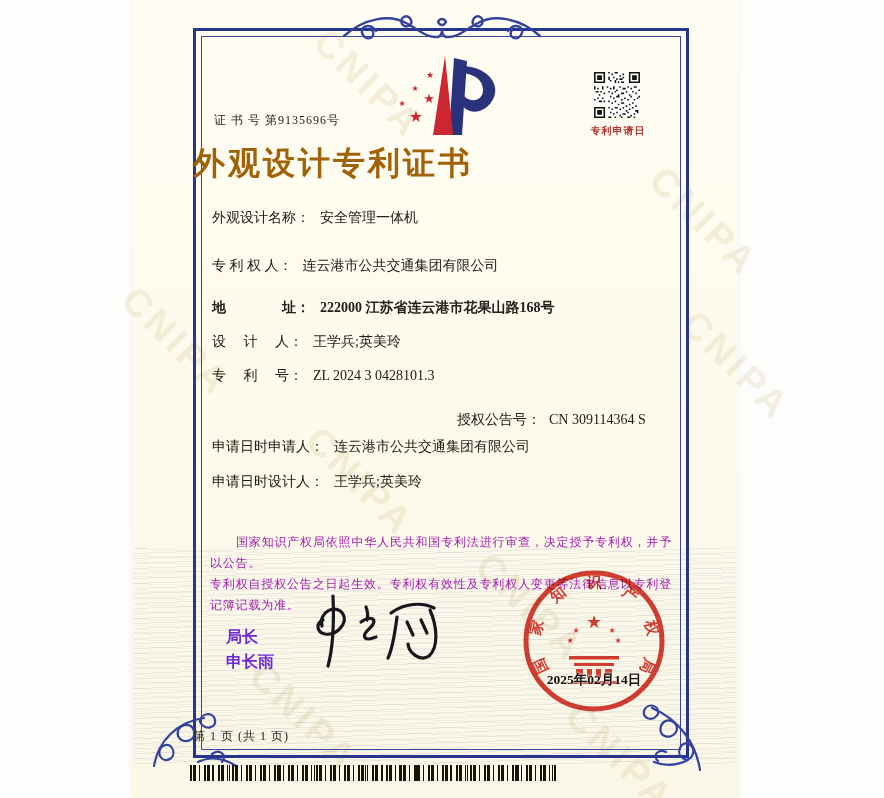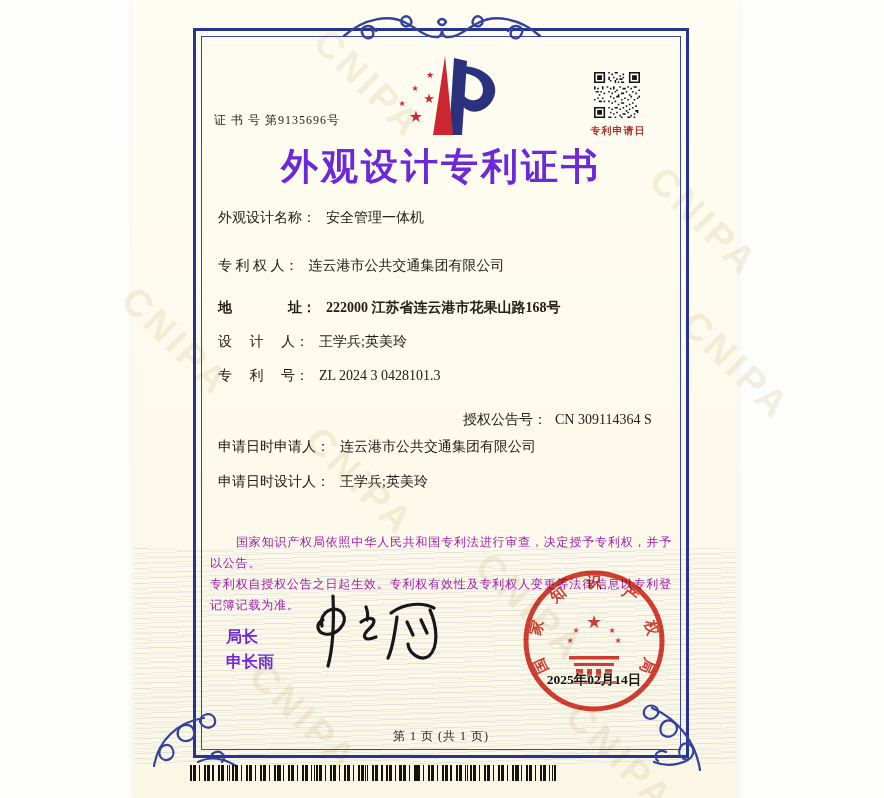--- a/index.html
+++ b/index.html
@@ -18,38 +18,38 @@
   .frame-outer { position:absolute; left:193px; top:28px; width:496px; height:730px;
                  border:3px solid #28358e; }
   .frame-inner { position:absolute; left:201px; top:36px; width:480px; height:714px;
                  border:1px solid #3a47a0; }
   .ornament { position:absolute; }
   .cert-no { position:absolute; left:214px; top:64px; font-size:12px; letter-spacing:1px; color:#1c1c1c;margin-top:48px; }
   .logo { position:absolute; left:388px; top:54px; }
   .qr { position:absolute; left:594px; top:72px; width:46px; height:46px; background:#fff; }
   .qr-caption { position:absolute; left:578px; top:124px; width:80px; text-align:center;
                 font-size:10px; letter-spacing:1px; color:#b3342c; font-weight:bold; }
-  .title { position:absolute; left:193px; top:142px; width:496px; text-align:center;
-           font-size:37px; font-weight:bold; letter-spacing:3px; color:#6d28d9; }
-  .row { position:absolute; left:218px; width:464px; height:20px; font-size:14px; color:#222018; }
+  .title { position:absolute; left:193px; top:142px; width:496px; 
+           font-size:32px; font-weight:bold; letter-spacing:3px; color:#a16207; }
+  .row { position:absolute; left:212px; width:464px; height:20px; font-size:14px; color:#222018; }
   .row .lbl { white-space:pre; }
   .row .val { margin-left:10px; }
   .row .col2 { position:absolute; left:245px; top:0; white-space:nowrap;margin-top:44px; }
   .row .col2 .val { margin-left:8px; }
   .notice { position:absolute; left:210px; top:532px; width:462px; font-size:12px;
             line-height:21px; letter-spacing:0.8px; color:#a21caf; text-align:justify; }
   .notice .l1 { text-indent:26px; }
   .signer { position:absolute; left:226px; top:624px; font-family:"Liberation Sans",sans-serif;
             font-size:16px; font-weight:bold; color:#6d28d9; line-height:25px; }
   .signature { position:absolute; left:296px; top:590px; }
   .seal { position:absolute; left:519px; top:566px; mix-blend-mode:multiply; }
   .seal-date { position:absolute; left:540px; top:671px; width:108px; text-align:center;
                font-size:13.5px; font-weight:bold; color:#121212; z-index:6;
                text-shadow:0 0 3px #fbf7e6, 0 0 2px #fbf7e6; }
-  .footer { position:absolute; left:193px; top:728px; width:496px; text-align:center;
+  .footer { position:absolute; left:193px; top:728px; width:496px; 
             font-size:12px; letter-spacing:1px; color:#23231d; }
   .barcode { position:absolute; left:190px; top:765px; width:366px; height:16px;
              background:
                repeating-linear-gradient(90deg,#14140e 0 2px,transparent 2px 3px,#14140e 3px 6px,transparent 6px 9px,#14140e 9px 10px,transparent 10px 14px),
                repeating-linear-gradient(90deg,transparent 0 5px,#14140e 5px 6px,transparent 6px 17px); }
 </style>
 </head>
 <body>
 
 <div class="stage">

